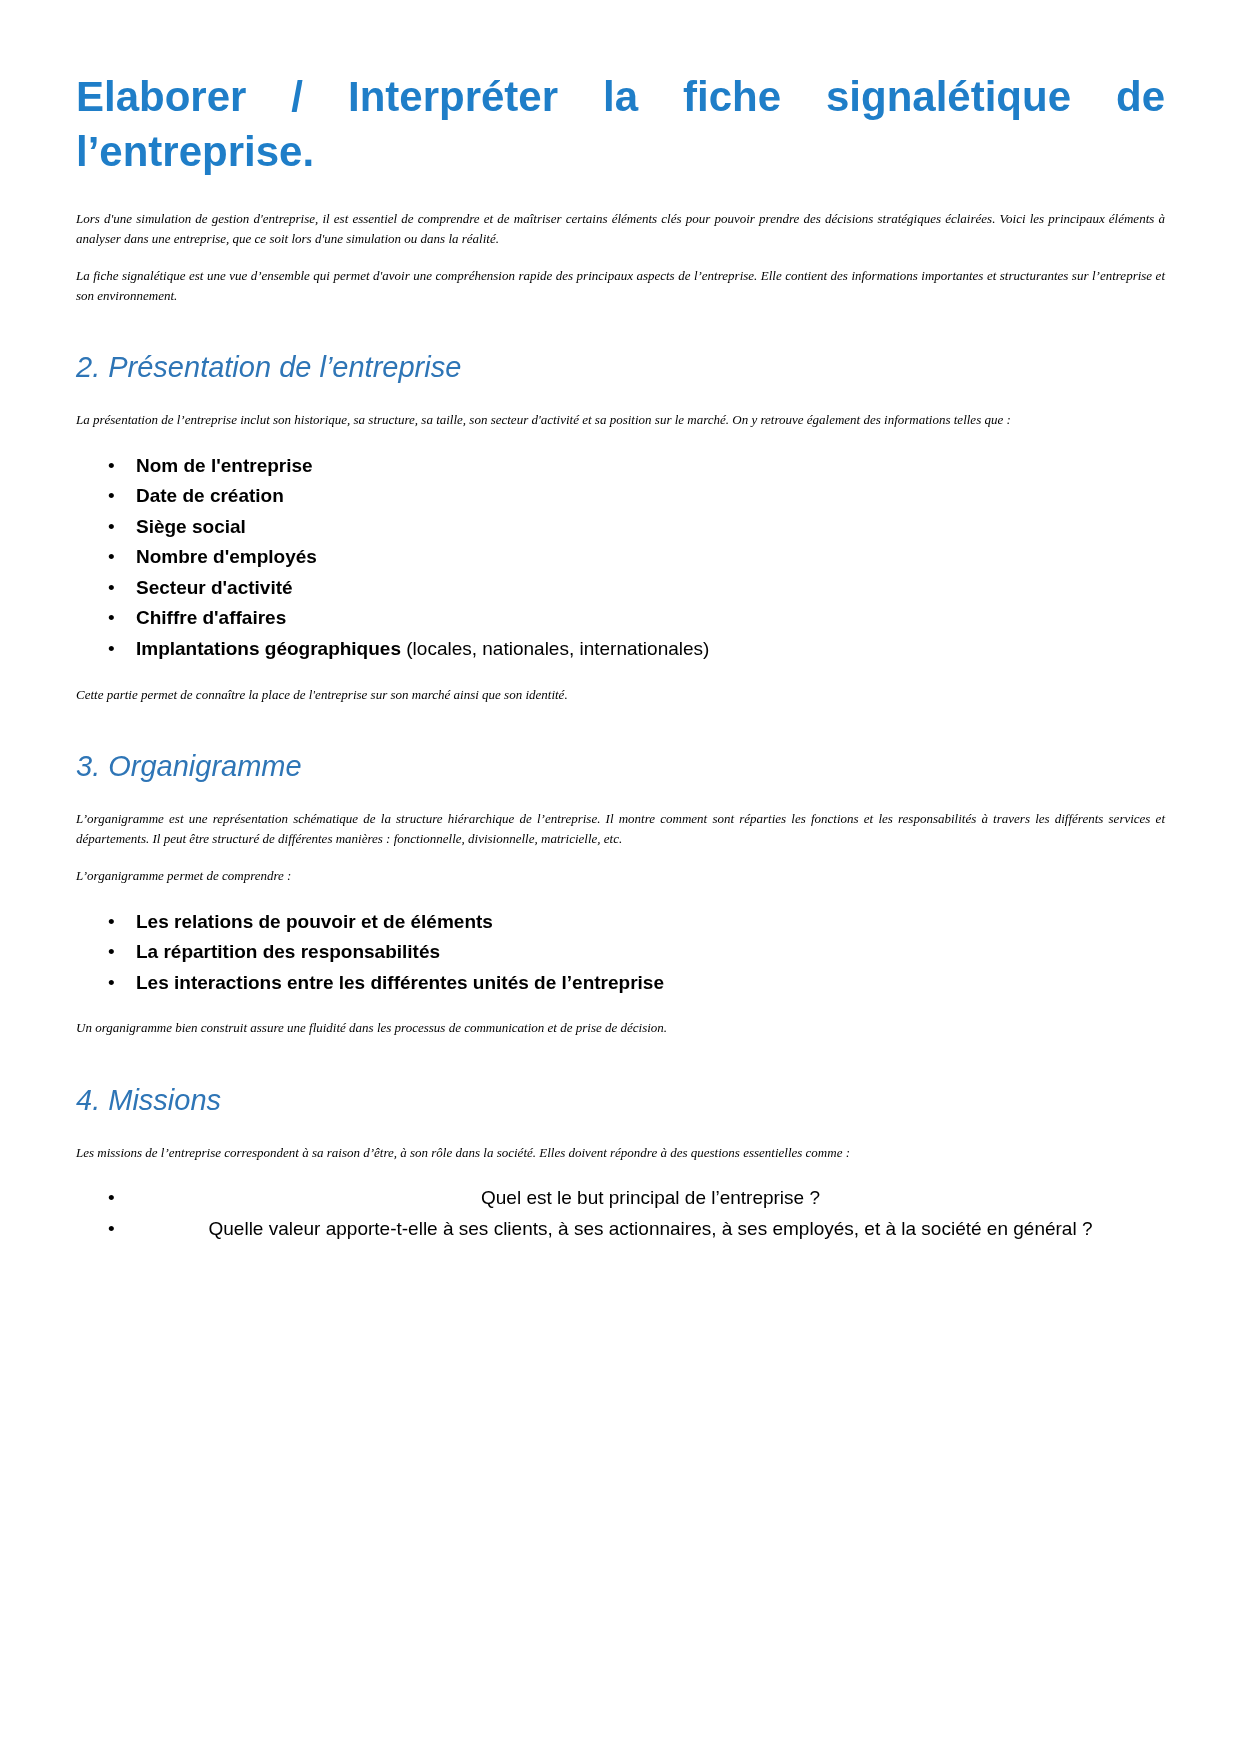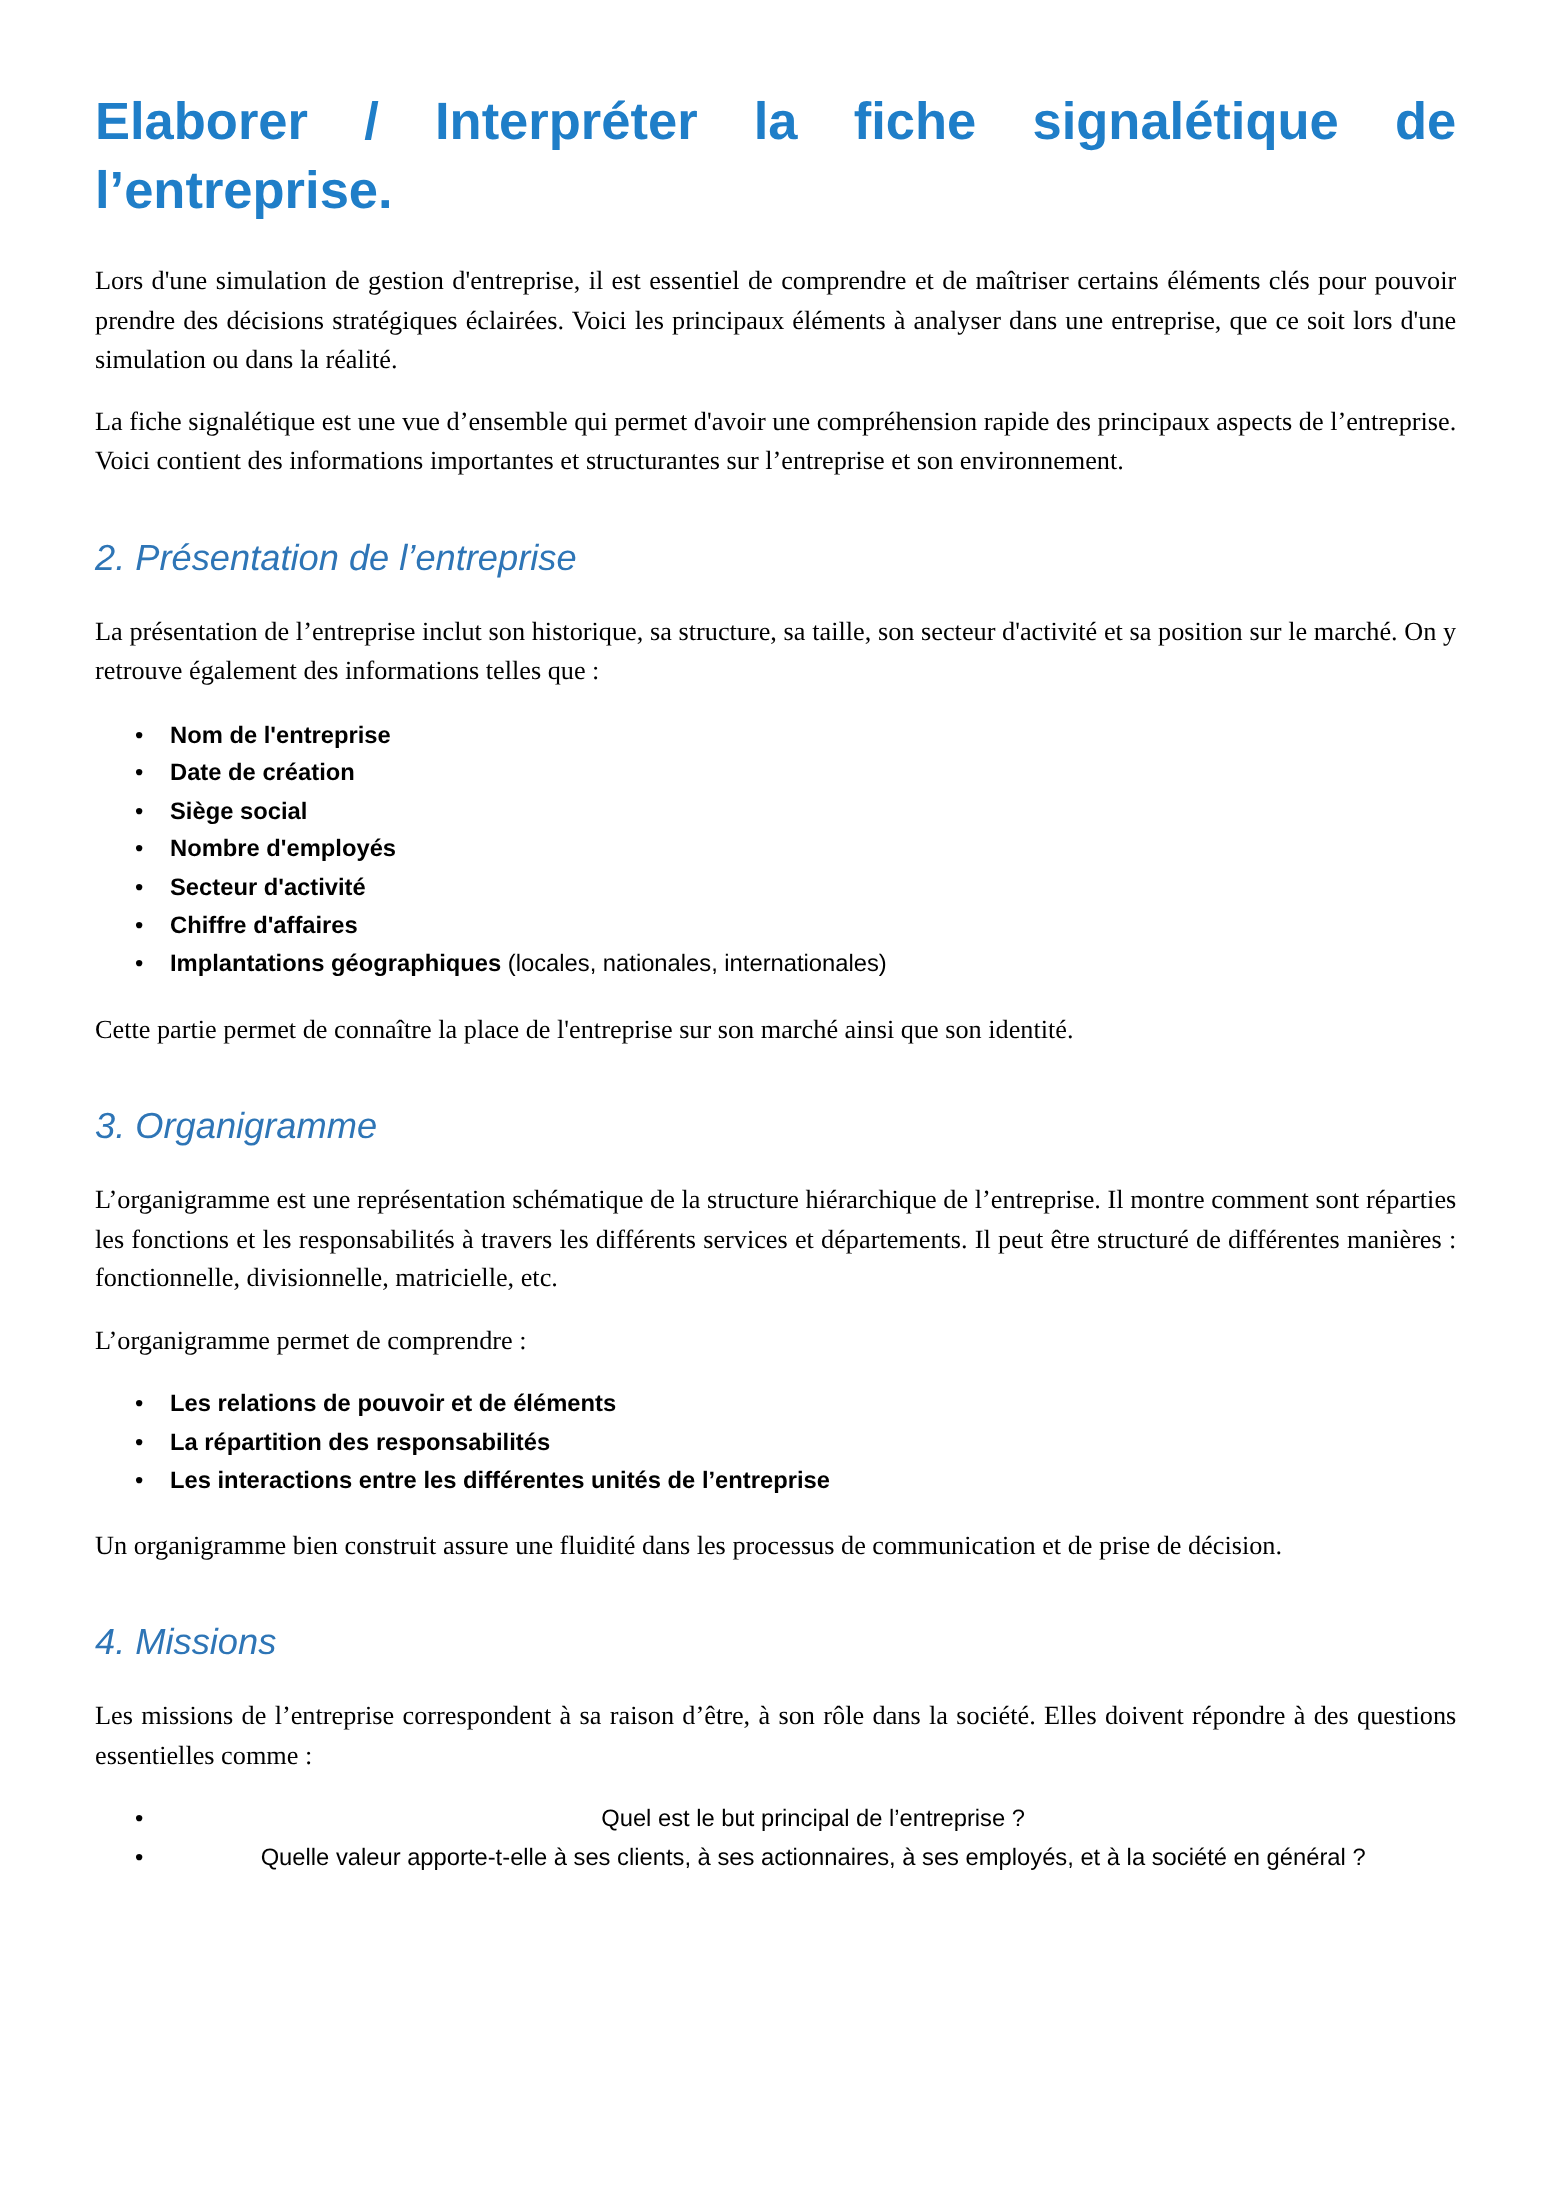--- a/index.html
+++ b/index.html
@@ -19,24 +19,25 @@
   .doc-title {
     font-family: "Liberation Sans", sans-serif;
     font-weight: 700;
     font-size: 42px;
     line-height: 1.3;
     color: #1f7ec8;
     text-align: justify;
     margin: 12px 0 30px 0;
   }
   .intro, .para, .after {
-    font-size: 21px;
+    font-size: 13px;
     line-height: 1.5;
     text-align: justify;
     margin: 18px 0;
+    font-style: italic;
   }
   .section-heading {
     font-family: "Liberation Sans", sans-serif;
     font-style: italic;
     font-weight: 400;
     font-size: 29px;
     color: #2e75b6;
     margin: 46px 0 26px 0;
   }
   ul.bullets {
@@ -73,21 +74,21 @@
 </head>
 <body>
 
 <div class="page">
 
   <h1 class="doc-title">Elaborer / Interpréter la fiche signalétique de l’entreprise.</h1>
 
   <p class="intro">Lors d'une simulation de gestion d'entreprise, il est essentiel de comprendre et de maîtriser certains éléments clés pour pouvoir prendre des décisions stratégiques éclairées. Voici les principaux éléments à analyser dans une entreprise, que ce soit lors d'une simulation ou dans la réalité.</p>
 
   <section>
-    <p class="para">La fiche signalétique est une vue d’ensemble qui permet d'avoir une compréhension rapide des principaux aspects de l’entreprise. Voici contient des informations importantes et structurantes sur l’entreprise et son environnement.</p>
+    <p class="para">La fiche signalétique est une vue d’ensemble qui permet d'avoir une compréhension rapide des principaux aspects de l’entreprise. Elle contient des informations importantes et structurantes sur l’entreprise et son environnement.</p>
   </section>
 
   <section>
     <h2 class="section-heading">2. Présentation de l’entreprise</h2>
     <p class="para">La présentation de l’entreprise inclut son historique, sa structure, sa taille, son secteur d'activité et sa position sur le marché. On y retrouve également des informations telles que :</p>
     <ul class="bullets bold-items">
       <li><span class="b-bold">Nom de l'entreprise</span><span class="b-rest"></span></li>
       <li><span class="b-bold">Date de création</span><span class="b-rest"></span></li>
       <li><span class="b-bold">Siège social</span><span class="b-rest"></span></li>
       <li><span class="b-bold">Nombre d'employés</span><span class="b-rest"></span></li>

